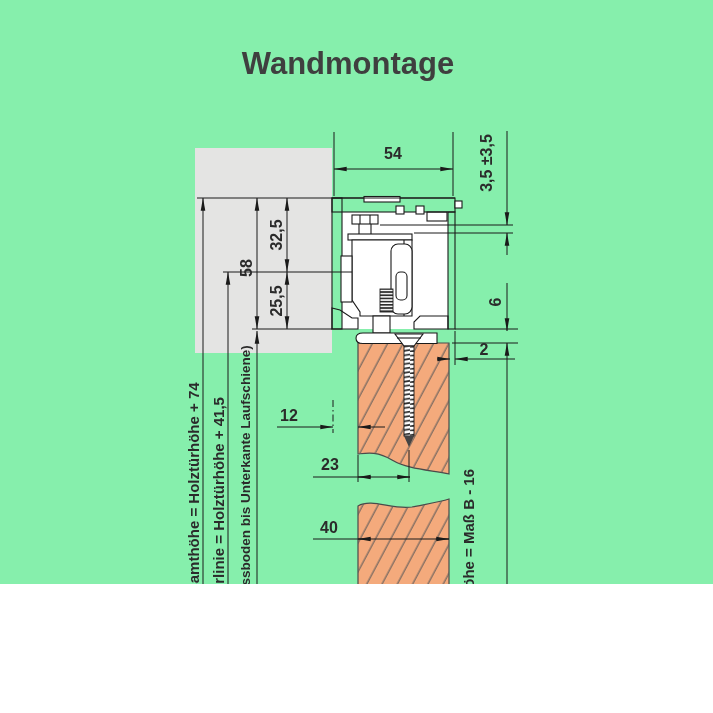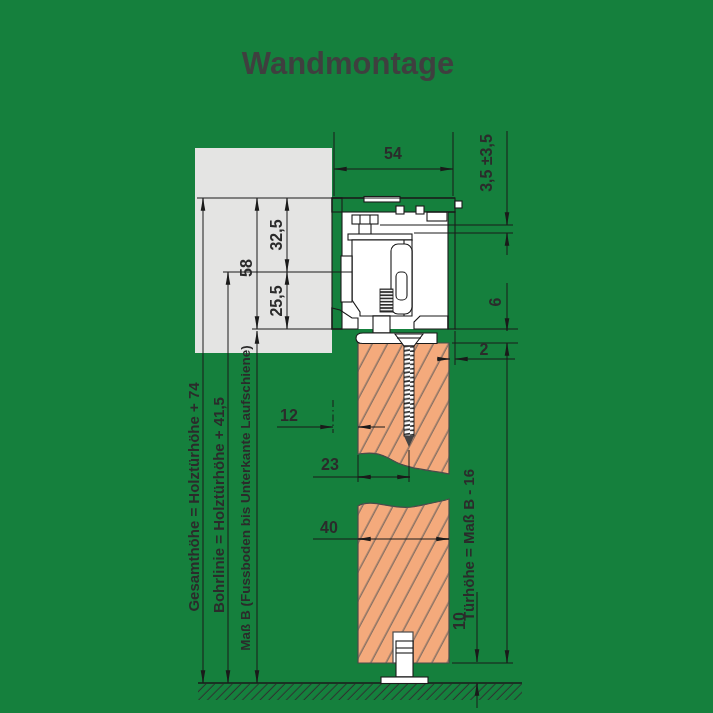--- a/index.html
+++ b/index.html
@@ -1,16 +1,16 @@
 <!DOCTYPE html>
 <html><head>
 <meta charset="utf-8">
 <style>
   html,body{margin:0;padding:0;background:#ffffff;}
-  .page{width:713px;height:713px;position:relative;background:#15803d;overflow:hidden;
+  .page{width:713px;height:584px;position:relative;background:#86efac;overflow:hidden;
         font-family:"Liberation Sans", sans-serif;}
   svg{display:block;}
   .dimtxt{font-family:"Liberation Sans", sans-serif;font-size:16px;font-weight:bold;fill:#2b2b2b;}
   .notetxt{font-family:"Liberation Sans", sans-serif;font-size:15px;font-weight:bold;fill:#2b2b2b;}
   .notetxt-sm{font-family:"Liberation Sans", sans-serif;font-size:13.5px;font-weight:bold;fill:#2b2b2b;}
   .titletxt{font-family:"Liberation Sans", sans-serif;font-size:31px;font-weight:bold;fill:#3f3f3f;}
   .ln{stroke:#1a1a1a;stroke-width:1.1;fill:none;}
   .lnw{stroke:#1a1a1a;stroke-width:1.1;fill:#ffffff;}
   .dim{stroke:#1a1a1a;stroke-width:1;fill:none;}
   .doorline{stroke:#4a4a4a;stroke-width:1.2;}

